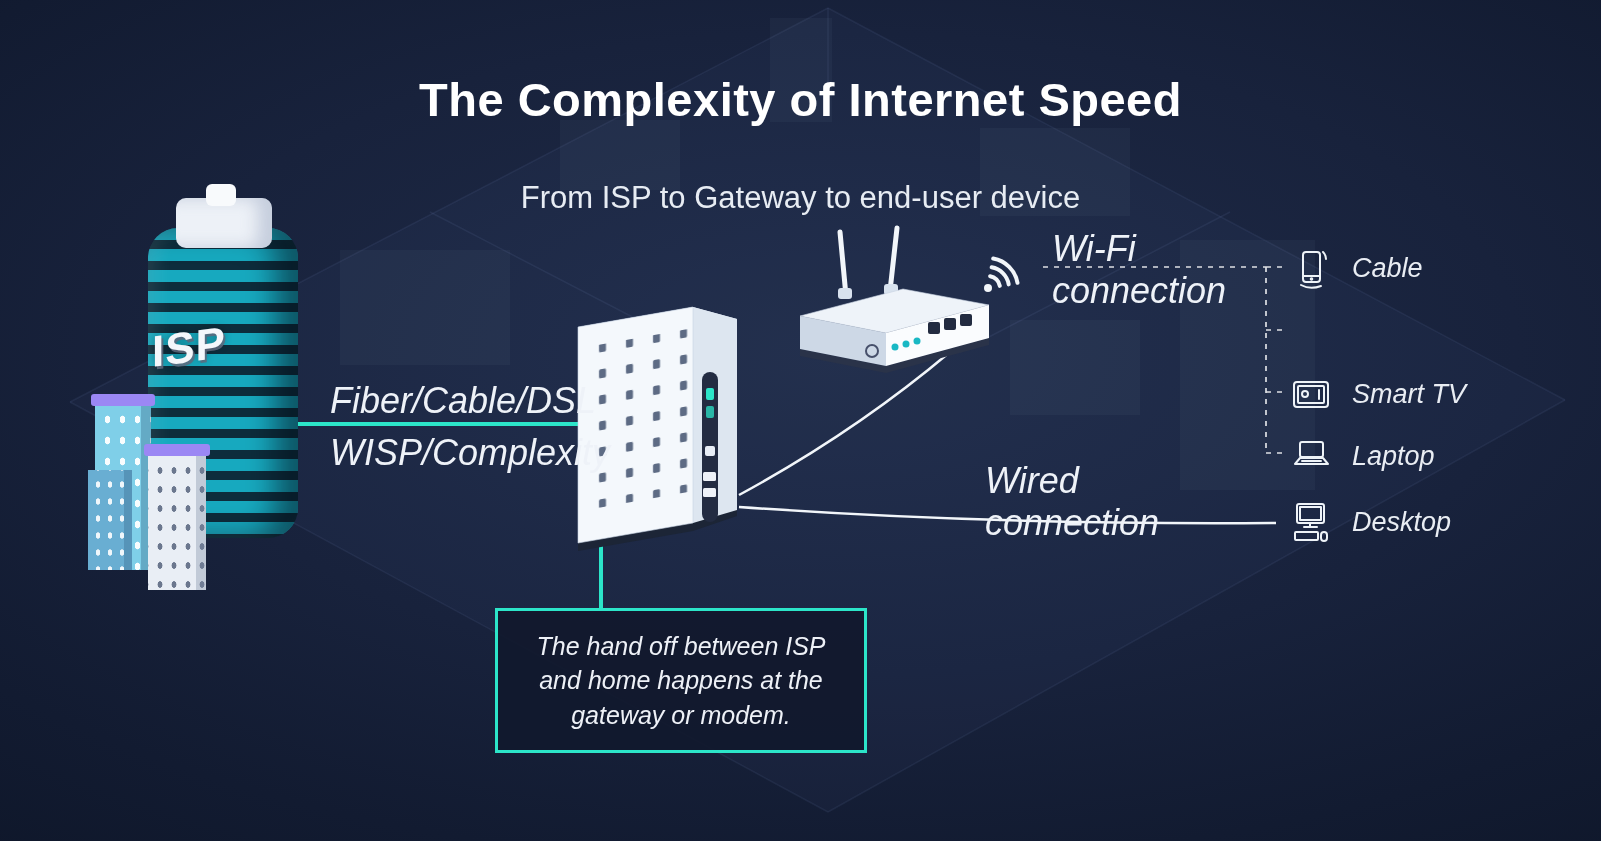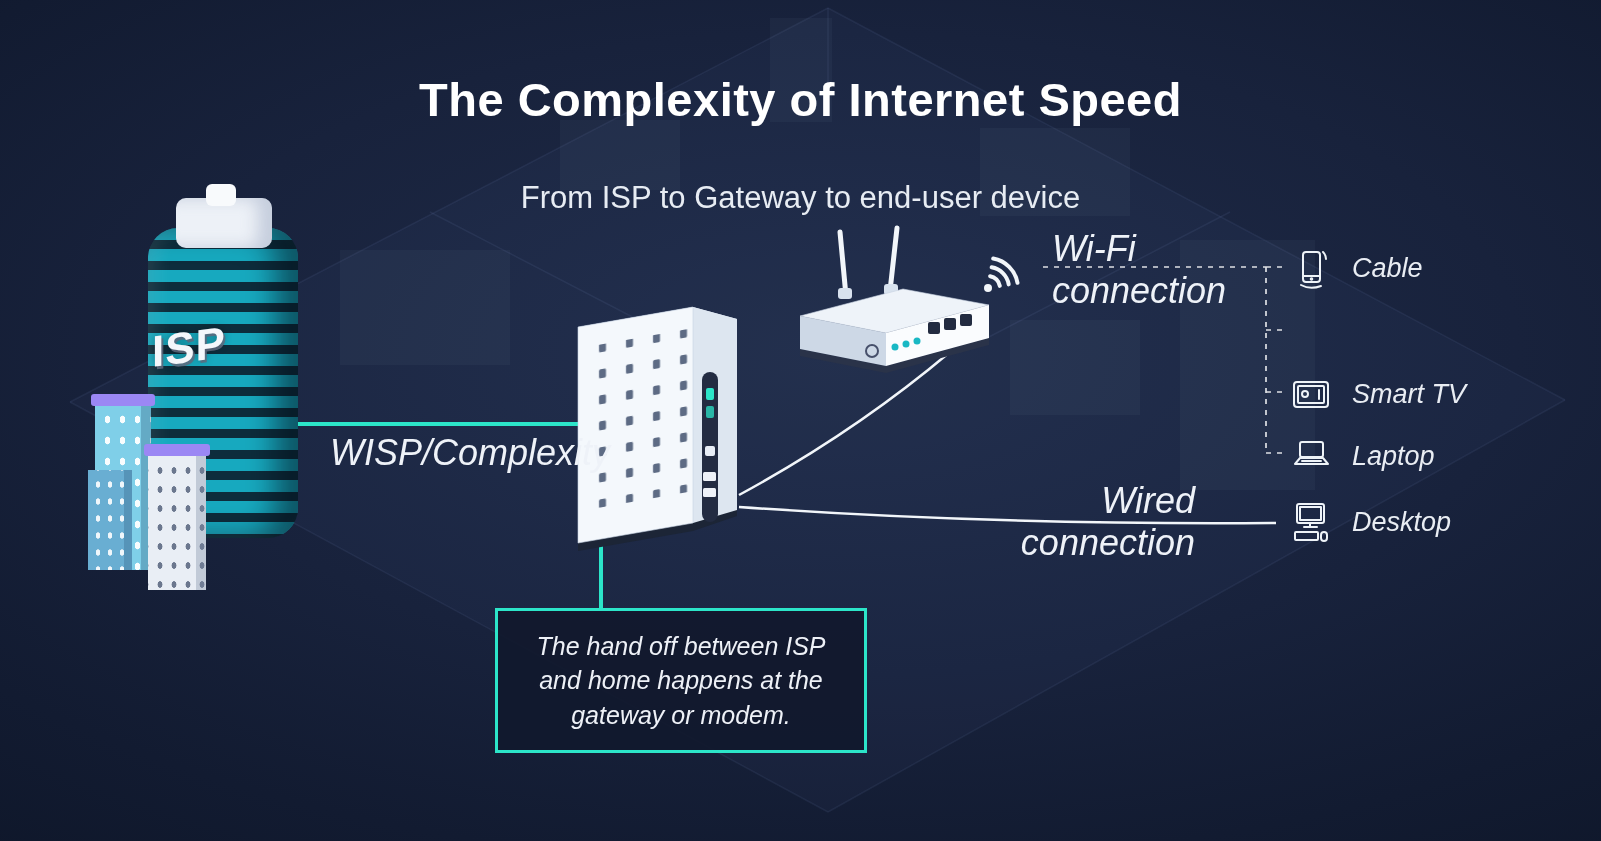--- a/index.html
+++ b/index.html
@@ -75,21 +75,21 @@
   }
 
   
   .lbl {
     position:absolute; z-index:6; color:#eef2f8; font-size:36px; font-style:italic;
     font-weight:400;
   }
   .lbl-fiber { left:330px; top:380px; width:230px; text-align:center; }
   .lbl-wisp  { left:330px; top:432px; width:230px; text-align:center; }
   .lbl-wifi  { left:1052px; top:228px; width:200px; }
-  .lbl-wired { left:985px; top:480px; width:210px; text-align:right; }
+  .lbl-wired { left:985px; top:460px; width:210px; text-align:left; }
 
   
   .device-row {
     position:absolute; z-index:6; left:1288px; height:56px;
     display:flex; align-items:center; gap:18px;
   }
   .device-row svg { flex:0 0 auto; }
   .device-label { color:#e9edf3; font-size:27px; font-style:italic; white-space:nowrap; }
 
   
@@ -188,20 +188,21 @@
   <div class="isp-tower"></div>
   <div class="isp-cap"></div>
   <div class="isp-cap-top"></div>
   <div class="isp-label">ISP</div>
   <div class="bldg bldg-blue"></div>
   <div class="bldg cap-purple-1"></div>
   <div class="bldg bldg-white"></div>
   <div class="bldg cap-purple-2"></div>
   <div class="bldg bldg-front"></div>
 
+  <div class="lbl lbl-fiber">Fiber/Cable/DSL</div>
   <div class="lbl lbl-wisp">WISP/Complexity</div>
   <div class="lbl lbl-wifi">Wi-Fi connection</div>
   <div class="lbl lbl-wired">Wired connection</div>
 
   <div class="device-row" style="top:240px">
     <svg width="46" height="46" viewBox="0 0 46 46" fill="none" stroke="#eef3f8" stroke-width="2" stroke-linecap="round" stroke-linejoin="round">
       <rect x="15" y="7" width="17" height="30" rx="3"></rect>
       <line x1="15" y1="31" x2="32" y2="31"></line>
       <circle cx="23.5" cy="34" r="0.8" fill="#eef3f8"></circle>
       <path d="M35 7 q3 3 3 7"></path>

